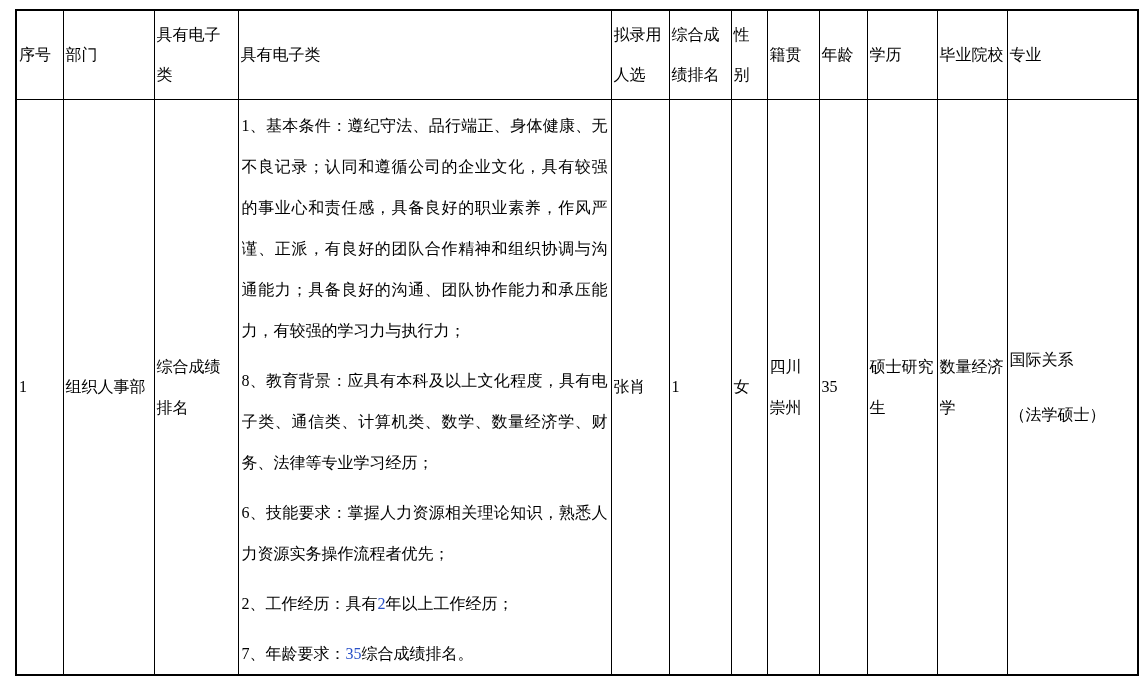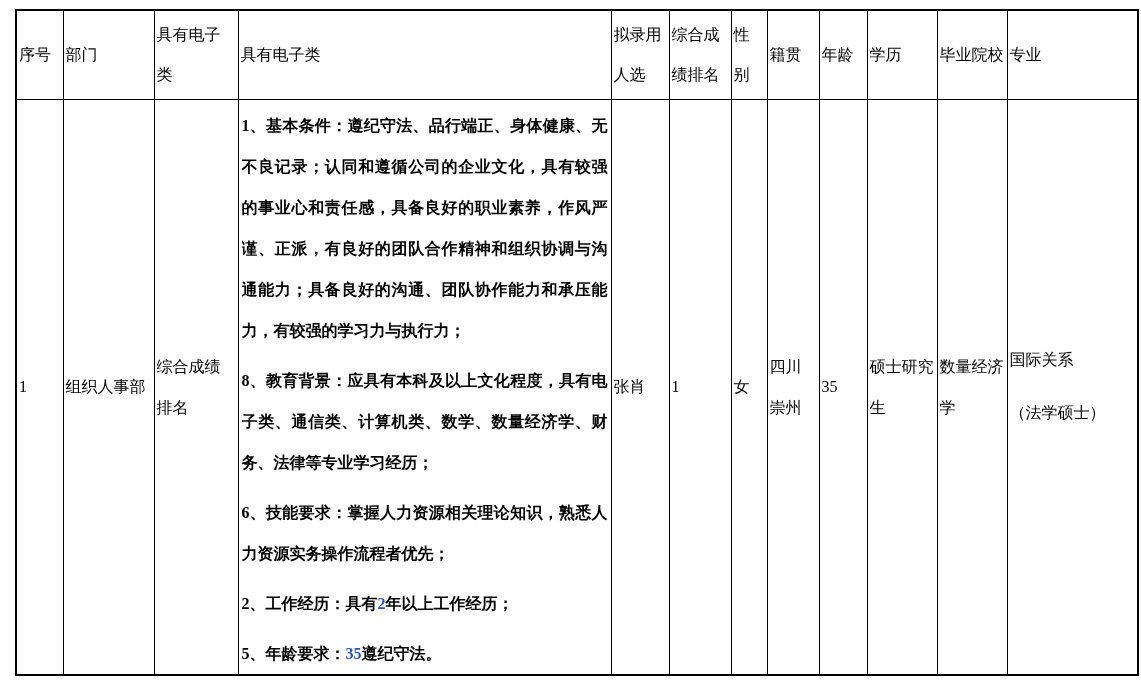--- a/index.html
+++ b/index.html
@@ -38,24 +38,23 @@
   .req-inner {
     height: 566px;
     overflow: hidden;
     padding-top: 5px;
   }
   .req-inner p {
     margin: 0 0 9px 0;
     line-height: 41px;
     text-align: justify;
     text-justify: inter-character;
-    font-weight: bold;
   }
   .num-blue { color: var(--blue); }
-  .major-line2 { margin-top: 14px; font-family: Liberation Mono, monospace; }
+  .major-line2 { margin-top: 14px; }
 </style>
 </head>
 <body>
 
 <div class="page">
   <table class="recruit">
     <colgroup>
       <col style="width:47px">
       <col style="width:91px">
       <col style="width:84px">
@@ -89,21 +88,21 @@
       <tr>
         <td>1</td>
         <td>组织人事部</td>
         <td>综合成绩排名</td>
         <td class="req-cell">
           <div class="req-inner">
             <p>1、基本条件：遵纪守法、品行端正、身体健康、无不良记录；认同和遵循公司的企业文化，具有较强的事业心和责任感，具备良好的职业素养，作风严谨、正派，有良好的团队合作精神和组织协调与沟通能力；具备良好的沟通、团队协作能力和承压能力，有较强的学习力与执行力；</p>
             <p>8、教育背景：应具有本科及以上文化程度，具有电子类、通信类、计算机类、数学、数量经济学、财务、法律等专业学习经历；</p>
             <p>6、技能要求：掌握人力资源相关理论知识，熟悉人力资源实务操作流程者优先；</p>
             <p><span>2、工作经历：具有</span><span class="num-blue">2</span><span>年以上工作经历；</span></p>
-            <p><span>5、年龄要求：</span><span class="num-blue">35</span><span>遵纪守法。</span></p>
+            <p><span>7、年龄要求：</span><span class="num-blue">35</span><span>综合成绩排名。</span></p>
           </div>
         </td>
         <td>张肖</td>
         <td>1</td>
         <td>女</td>
         <td>四川崇州</td>
         <td>35</td>
         <td>硕士研究生</td>
         <td>数量经济学</td>
         <td>

